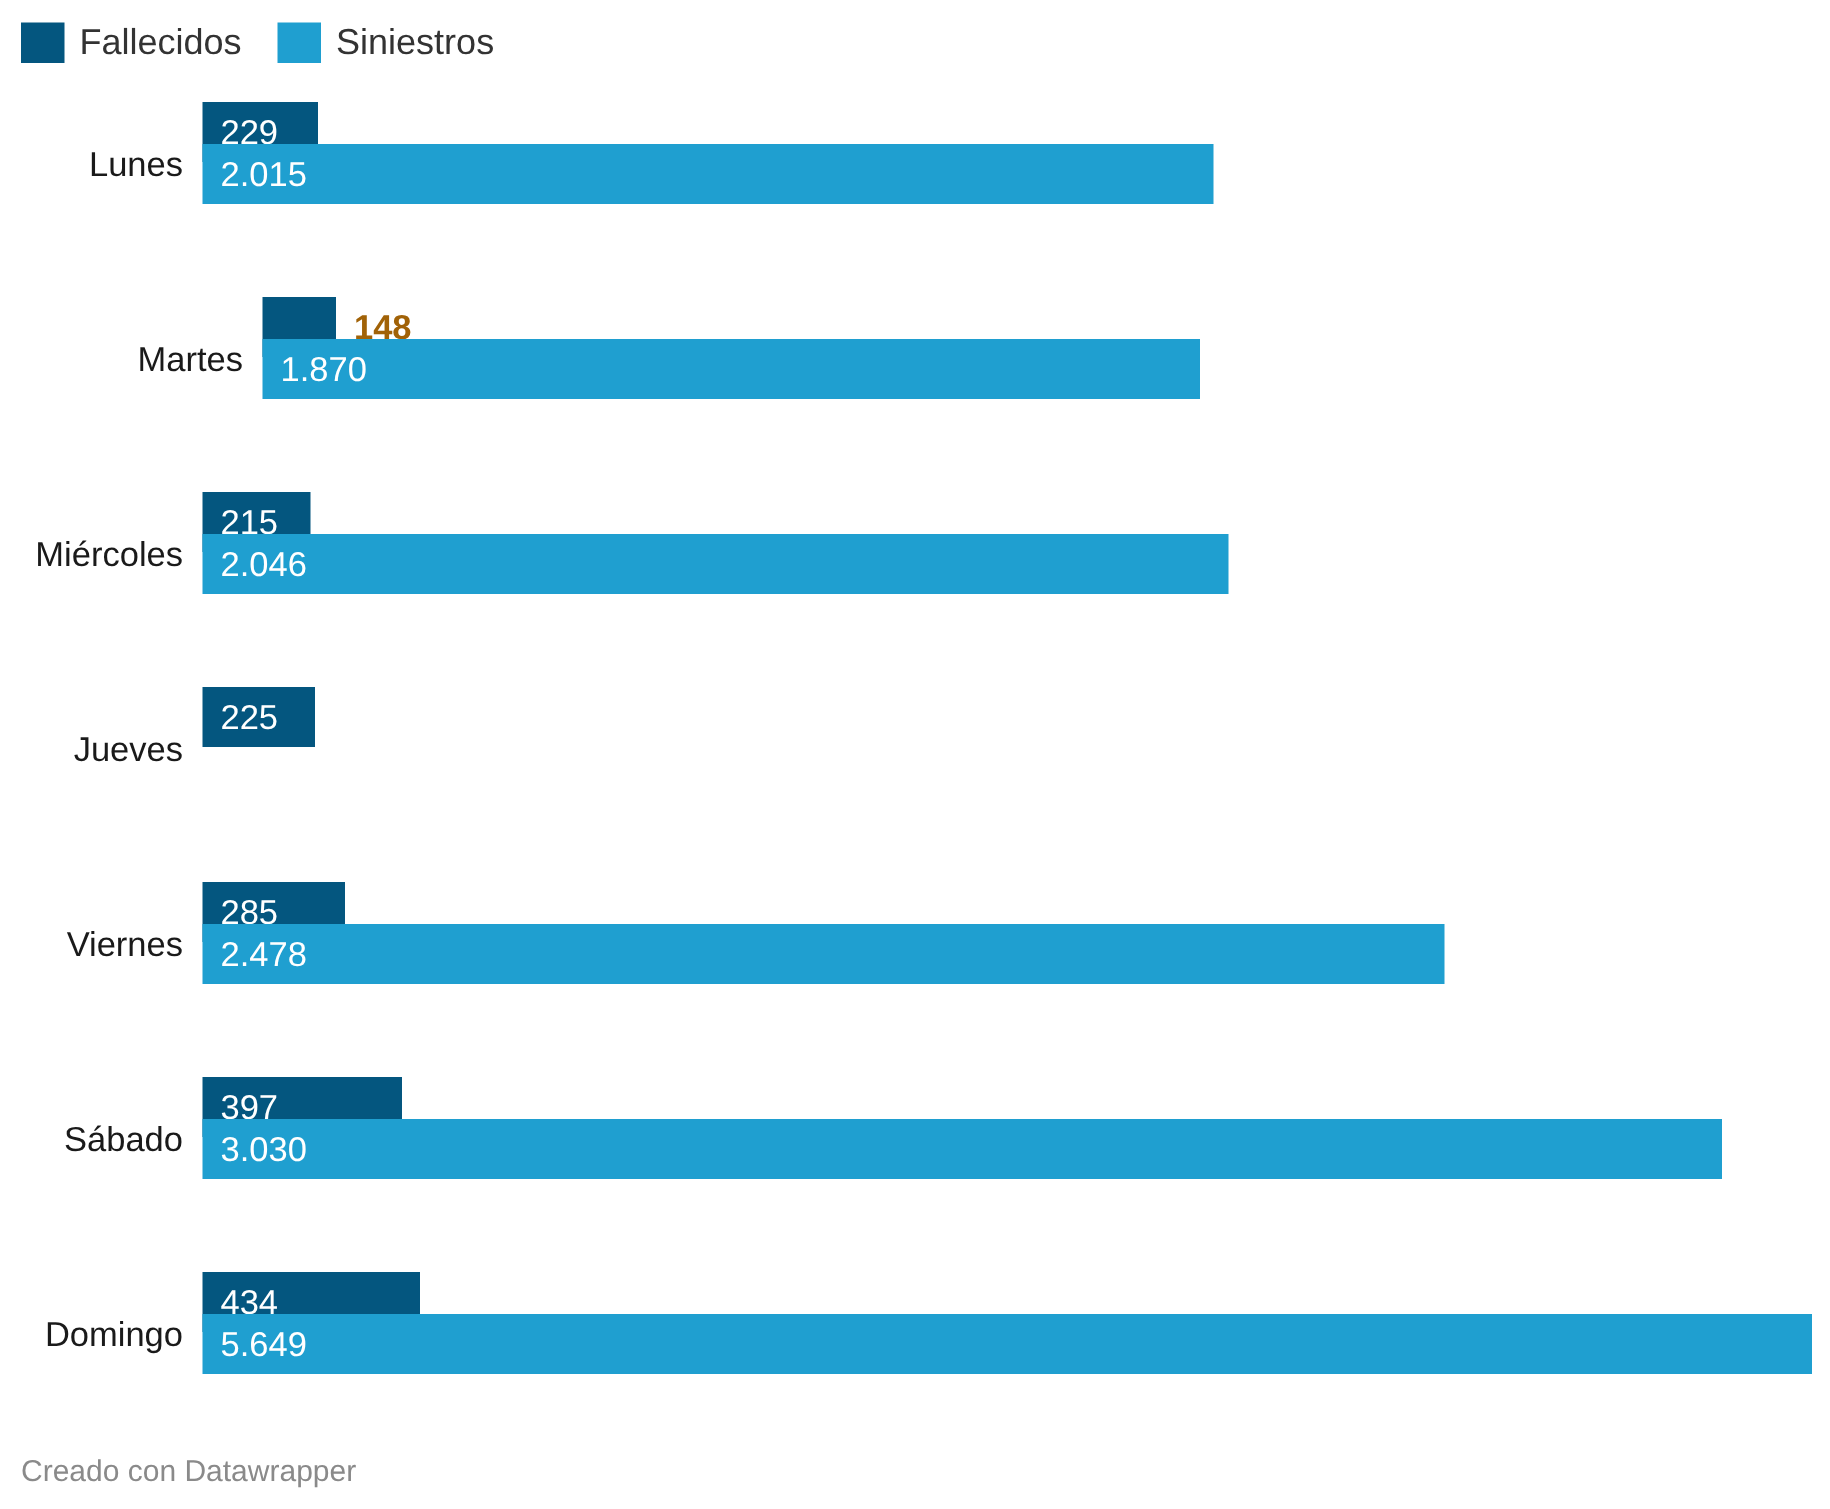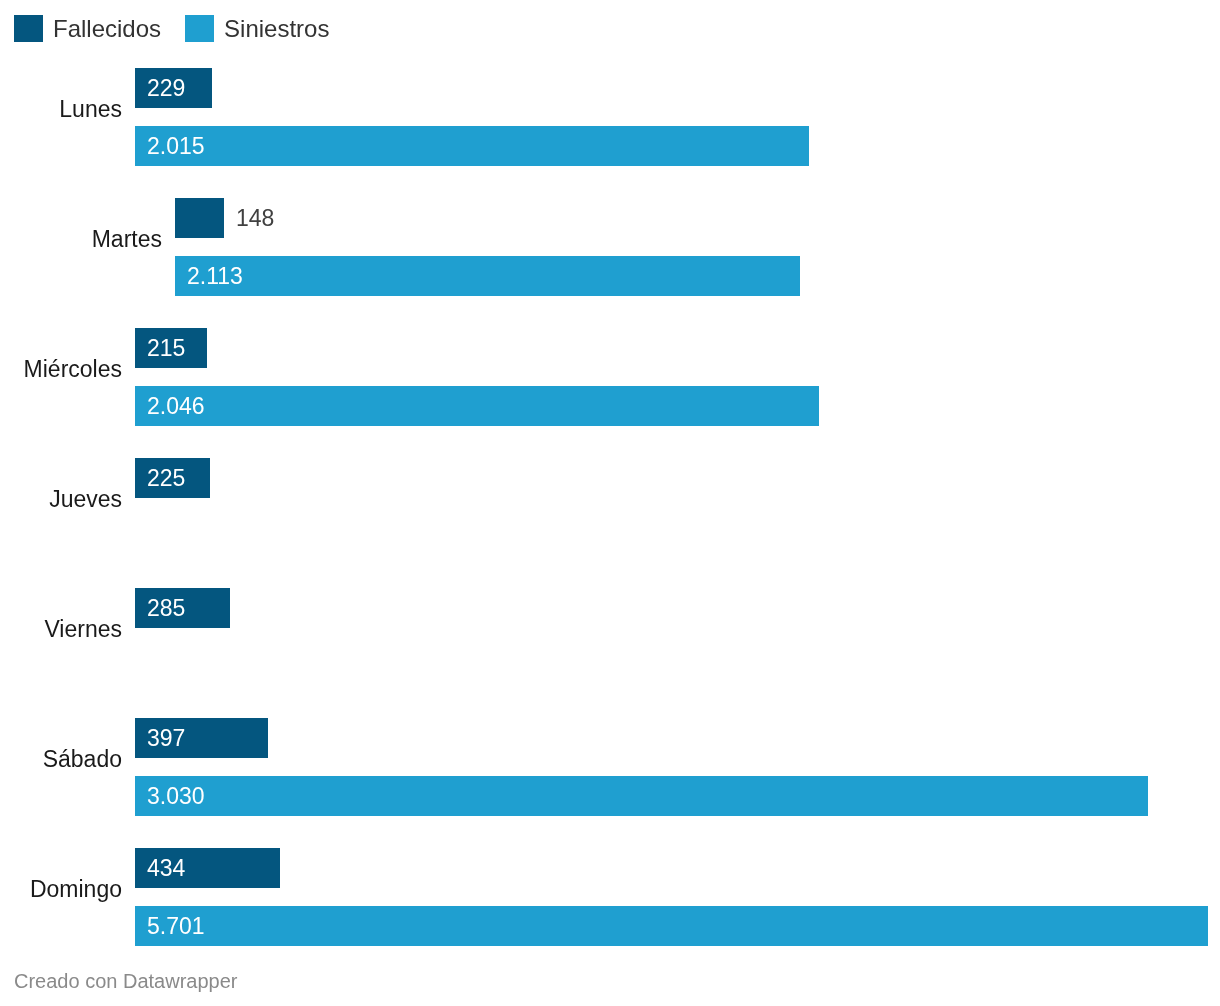--- a/index.html
+++ b/index.html
@@ -69,21 +69,21 @@
     white-space: nowrap;
   }
   .bar {
     position: absolute;
     left: 135px;
     height: 40px;
     display: flex;
     align-items: center;
   }
   .bar-fallecidos { top: 0px; }
-  .bar-siniestros { top: 58px; }
+  .bar-siniestros { top: 28px; }
 
   .bar-rect {
     height: 40px;
     display: block;
     flex: 0 0 auto;
   }
   .bar-value {
     position: absolute;
     top: 0;
     height: 40px;
@@ -91,21 +91,22 @@
     align-items: center;
     font-size: 23px;
     line-height: 40px;
     white-space: nowrap;
   }
   .bar-value.inside {
     left: 12px;
     color: #ffffff;
   }
   .bar-value.outside {
-    color: #404040;
+    color: #a16207;
+    font-weight: bold;
   }
 
   
   #footer {
     position: absolute;
     left: 14px;
     top: 969px;
     font-size: 20px;
     line-height: 24px;
     color: #8a8a8a;
@@ -139,21 +140,21 @@
       </div>
     </div>
     <div class="row-group" style="top: 198px; height: 82px; margin-left: 40px;">
       <div class="row-label" style="top: 28px;">Martes</div>
       <div class="bar bar-fallecidos" style="width: 49px;">
         <span class="bar-rect" style="width: 49px; background: rgb(4, 86, 127);"></span>
         <span class="bar-value outside" style="left: 61px;">148</span>
       </div>
       <div class="bar bar-siniestros" style="width: 625px;">
         <span class="bar-rect" style="width: 625px; background: rgb(31, 159, 208);"></span>
-        <span class="bar-value inside">2.113</span>
+        <span class="bar-value inside">1.870</span>
       </div>
     </div>
     <div class="row-group" style="top: 328px; height: 82px;">
       <div class="row-label" style="top: 28px;">Miércoles</div>
       <div class="bar bar-fallecidos" style="width: 72px;">
         <span class="bar-rect" style="width: 72px; background: rgb(4, 86, 127);"></span>
         <span class="bar-value inside">215</span>
       </div>
       <div class="bar bar-siniestros" style="width: 684px;">
         <span class="bar-rect" style="width: 684px; background: rgb(31, 159, 208);"></span>
@@ -166,38 +167,42 @@
         <span class="bar-rect" style="width: 75px; background: rgb(4, 86, 127);"></span>
         <span class="bar-value inside">225</span>
       </div>
     </div>
     <div class="row-group" style="top: 588px; height: 82px;">
       <div class="row-label" style="top: 28px;">Viernes</div>
       <div class="bar bar-fallecidos" style="width: 95px;">
         <span class="bar-rect" style="width: 95px; background: rgb(4, 86, 127);"></span>
         <span class="bar-value inside">285</span>
       </div>
+      <div class="bar bar-siniestros" style="width: 828px;">
+        <span class="bar-rect" style="width: 828px; background: rgb(31, 159, 208);"></span>
+        <span class="bar-value inside">2.478</span>
+      </div>
     </div>
     <div class="row-group" style="top: 718px; height: 82px;">
       <div class="row-label" style="top: 28px;">Sábado</div>
       <div class="bar bar-fallecidos" style="width: 133px;">
         <span class="bar-rect" style="width: 133px; background: rgb(4, 86, 127);"></span>
         <span class="bar-value inside">397</span>
       </div>
       <div class="bar bar-siniestros" style="width: 1013px;">
         <span class="bar-rect" style="width: 1013px; background: rgb(31, 159, 208);"></span>
         <span class="bar-value inside">3.030</span>
       </div>
     </div>
     <div class="row-group" style="top: 848px; height: 82px;">
       <div class="row-label" style="top: 28px;">Domingo</div>
       <div class="bar bar-fallecidos" style="width: 145px;">
         <span class="bar-rect" style="width: 145px; background: rgb(4, 86, 127);"></span>
         <span class="bar-value inside">434</span>
       </div>
       <div class="bar bar-siniestros" style="width: 1073px;">
         <span class="bar-rect" style="width: 1073px; background: rgb(31, 159, 208);"></span>
-        <span class="bar-value inside">5.701</span>
+        <span class="bar-value inside">5.649</span>
       </div>
     </div>
   </div>
 
 <div id="footer">Creado con Datawrapper</div>
 
 </body></html>

